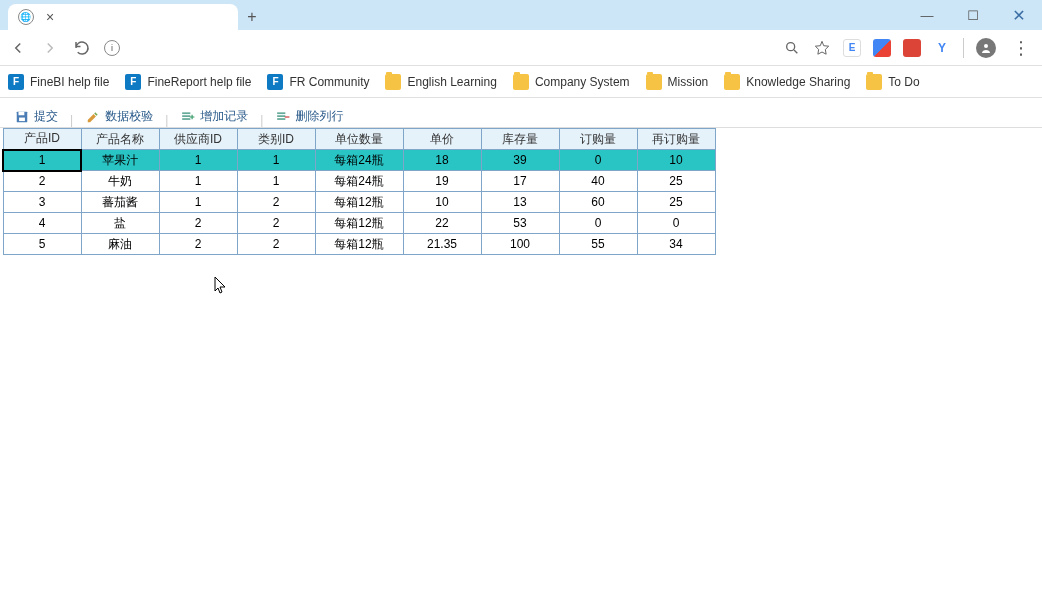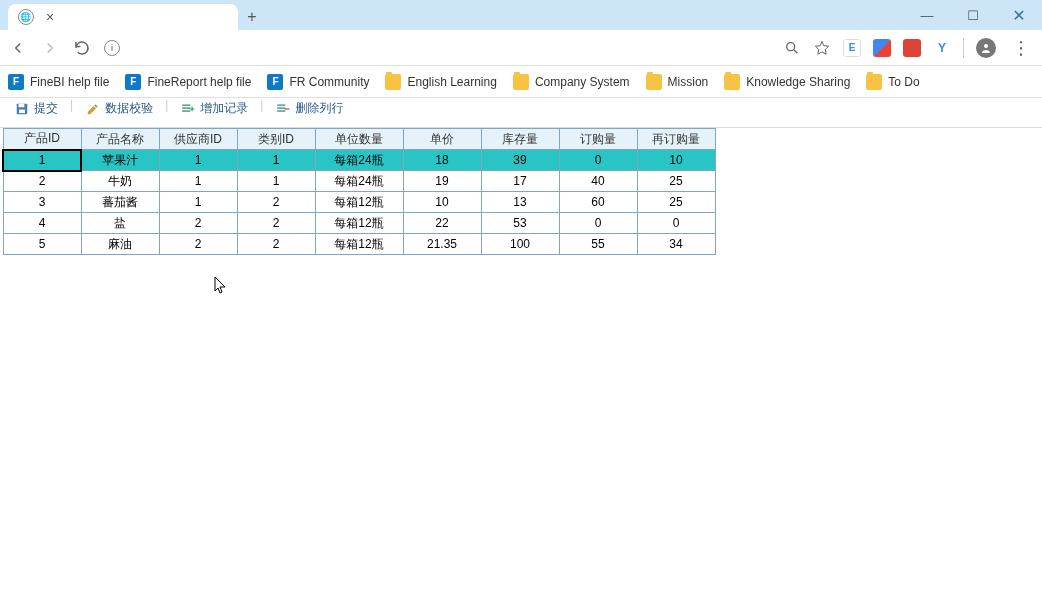--- a/index.html
+++ b/index.html
@@ -35,21 +35,21 @@
   
   
   .bookbar { height: 32px; background: #fff; display: flex; align-items: center; padding: 0 8px; gap: 16px; border-bottom: 1px solid #e0e0e0; }
   .bm { display: flex; align-items: center; gap: 6px; font-size: 12px; color: #333; cursor: pointer; white-space: nowrap; }
   .bm-icon { width: 16px; height: 16px; display:flex; align-items:center; justify-content:center; border-radius:2px; font-size:10px; font-weight:bold; color:#fff;}
   .bm-icon.fr { background:#0e7ac4; }
   .bm-icon.folder { background:#f6c344; color:#f6c344; position:relative;}
   .bm-icon.folder::before { content:""; position:absolute; top:2px; left:1px; width:6px; height:2px; background:#f6c344; border-radius:1px 1px 0 0; top:-2px;}
   
   
-  .toolbar { height: 30px; background: #fff; display: flex; align-items: flex-start; padding: 0 8px; gap: 4px; border-bottom: 1px solid #ddd; }
+  .toolbar { height: 30px; background: #fff; display: flex; align-items: flex-end; padding: 0 8px; gap: 4px; border-bottom: 1px solid #ddd; }
   .tb-btn { display: flex; align-items: center; gap: 4px; padding: 2px 6px; cursor: pointer; color: #2a5a8a; font-size: 12px; }
   .tb-icon { width: 16px; height: 16px; display:flex;align-items:center;justify-content:center; }
   .tb-sep { color:#ccc; padding:0 2px; }
   
   
   .report { padding: 0 0 0 2px; }
   table { border-collapse: collapse; }
   th, td { border: 1px solid #7fa6c9; text-align: center; font-size: 12px; height: 21px; padding: 0; font-weight: normal; }
   th { background: #e6f2fa; color: #333; }
   td { background: #fff; }

